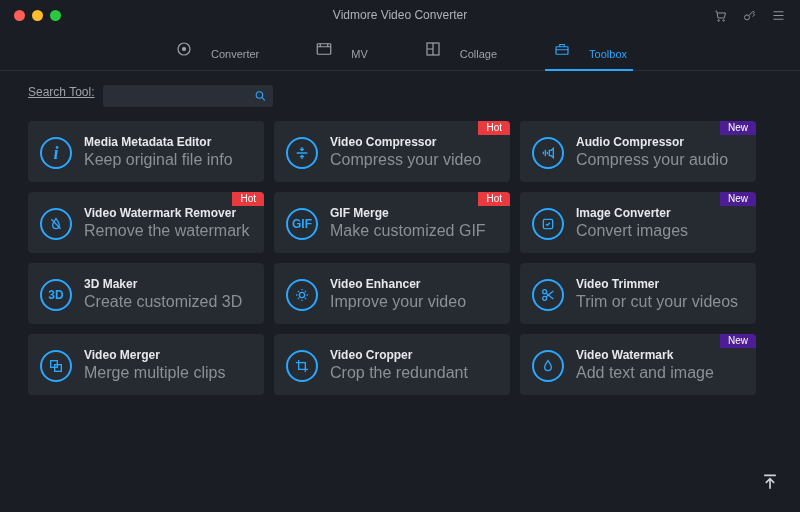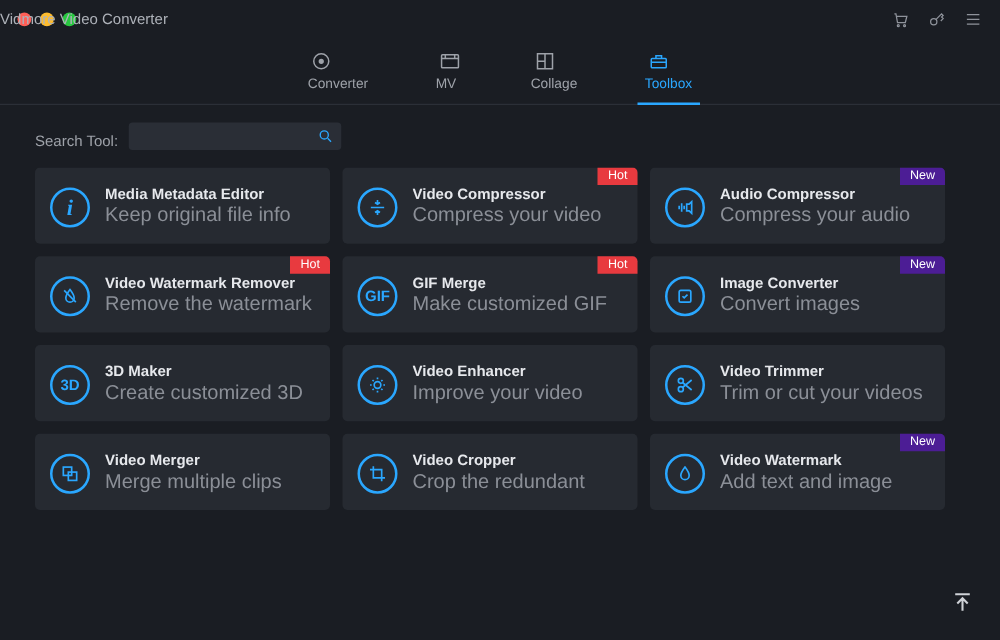--- a/index.html
+++ b/index.html
@@ -1,30 +1,30 @@
 <!DOCTYPE html>
 <html><head>
 <meta charset="utf-8">
 <style>
   * { margin:0; padding:0; box-sizing:border-box; font-family:-apple-system,BlinkMacSystemFont,"Segoe UI",sans-serif; }
   body { background:#1a1d23; width:800px; height:512px; overflow:hidden; border-radius:10px; color:#c6c8cc; }
   .titlebar { height:30px; display:flex; align-items:center; padding:0 14px; position:relative; }
   .traffic { display:flex; gap:7px; }
   .traffic span { width:11px; height:11px; border-radius:50%; display:inline-block; }
   .tl-r{background:#ff5f57}.tl-y{background:#febc2e}.tl-g{background:#28c840}
-  .title { position:absolute; left:0; right:0; font-size:12px; color:#aeb2b9; pointer-events:none; }
+  .title { position:absolute; left:0; right:0; text-align:center; font-size:12px; color:#aeb2b9; pointer-events:none; }
   .tb-right { margin-left:auto; display:flex; gap:14px; color:#8f939b; }
   .tb-right svg { width:15px; height:15px; cursor:pointer; }
   .tabs { display:flex; justify-content:center; gap:42px; border-bottom:1px solid #2b2f37; padding:6px 0 0; }
-  .tab { display:flex; flex-direction:column; align-items:flex-start; gap:0; font-size:11px; color:#9ea2a9; padding:4px 6px 10px; cursor:pointer; position:relative; }
+  .tab { display:flex; flex-direction:row; align-items:flex-end; gap:16px; font-size:11px; color:#9ea2a9; padding:4px 6px 10px; cursor:pointer; position:relative; }
   .tab.active { color:#2aa7ff; }
   .tab.active::after { content:""; position:absolute; bottom:-1px; left:0; right:0; height:2px; background:#2aa7ff; }
   .tab svg { width:22px; height:18px; }
   .body { padding:14px 28px 0 28px; }
-  .search-row { display:flex; align-items:flex-end; gap:8px; font-size:12px; color:#9ea2a9; margin-bottom:14px; }
+  .search-row { display:flex; align-items:flex-start; gap:8px; font-size:12px; color:#9ea2a9; margin-bottom:14px;text-decoration:underline; }
   .search-wrap { position:relative; }
   .search-wrap input { width:170px; height:22px; background:#2a2e36; border:none; border-radius:3px; color:#d0d3d8; font-size:12px; padding:0 26px 0 8px; outline:none; }
   .search-wrap .sicon { position:absolute; right:6px; top:50%; transform:translateY(-50%); color:#2aa7ff; }
   .scroll { height:378px; overflow-y:auto; padding-right:16px; }
   .scroll::-webkit-scrollbar{width:6px}.scroll::-webkit-scrollbar-thumb{background:#3a3e46;border-radius:3px}
   .grid { display:grid; grid-template-columns:repeat(3,1fr); gap:10px; }
   .card { background:#262a31; border-radius:4px; padding:14px 14px 14px 12px; display:flex; gap:12px; position:relative; cursor:pointer; height:61px; }
   .badge { position:absolute; top:0; right:0; font-size:10px; color:#fff; padding:1px 8px 2px; border-radius:0 4px 0 0; }
   .badge.hot{background:#e83a3f}.badge.new{background:#4c1d95}
   .cicon { width:32px; height:32px; min-width:32px; border:2px solid #2aa7ff; border-radius:50%; display:flex; align-items:center; justify-content:center; color:#2aa7ff; font-size:12px; font-weight:600; margin-top:2px; }

